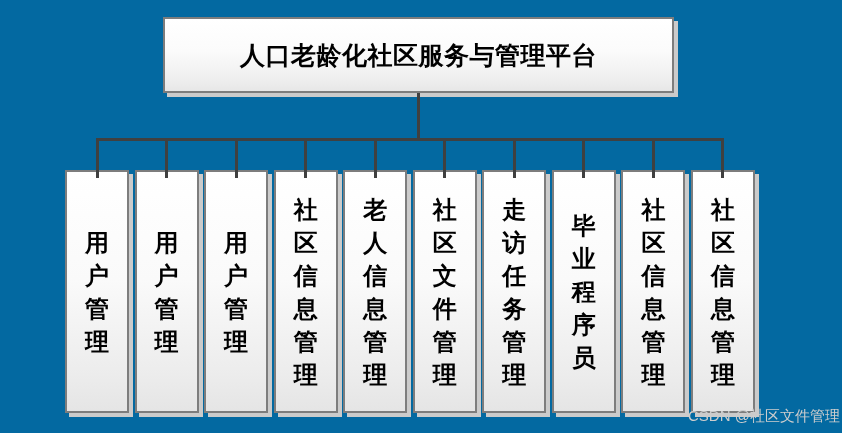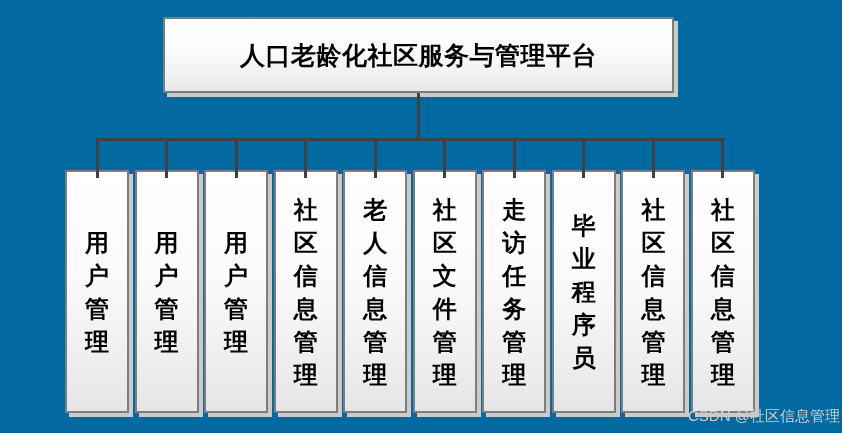--- a/index.html
+++ b/index.html
@@ -191,15 +191,15 @@
 
     <div class="col">
       <div class="stub"></div>
       <div class="vbox">
         <div class="vtext">社区信息管理</div>
       </div>
     </div>
 
   </div>
 
-  <div class="watermark">CSDN @社区信息管理</div>
+  <div class="watermark">CSDN @社区文件管理</div>
 
 </div>
 
 </body></html>

